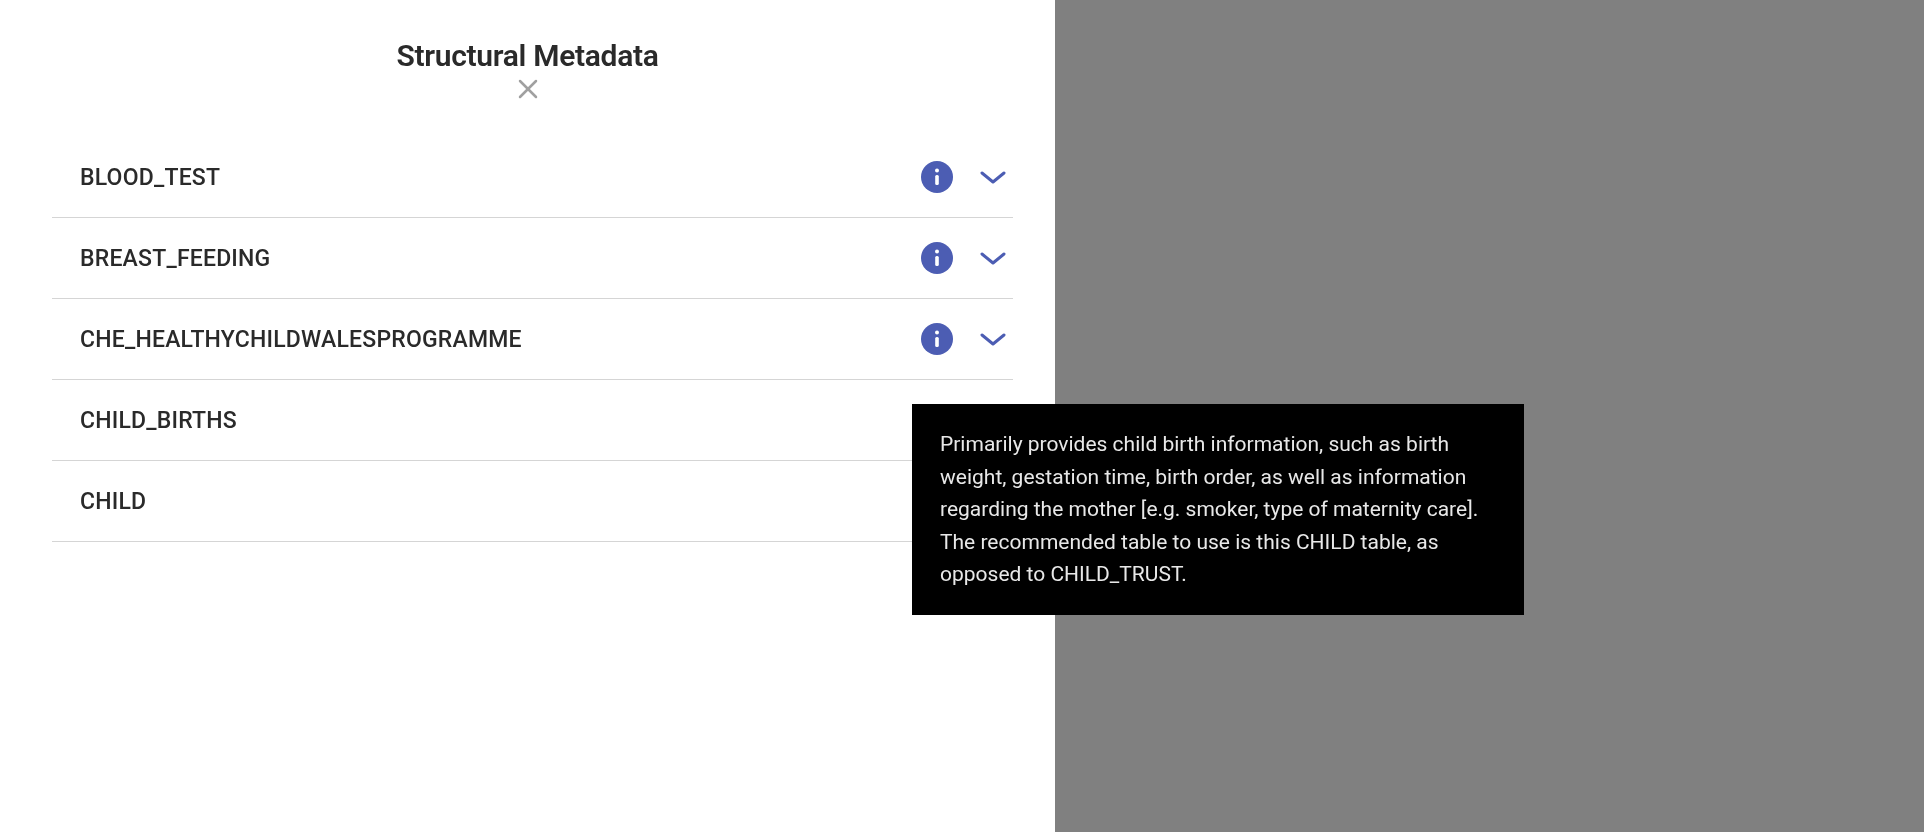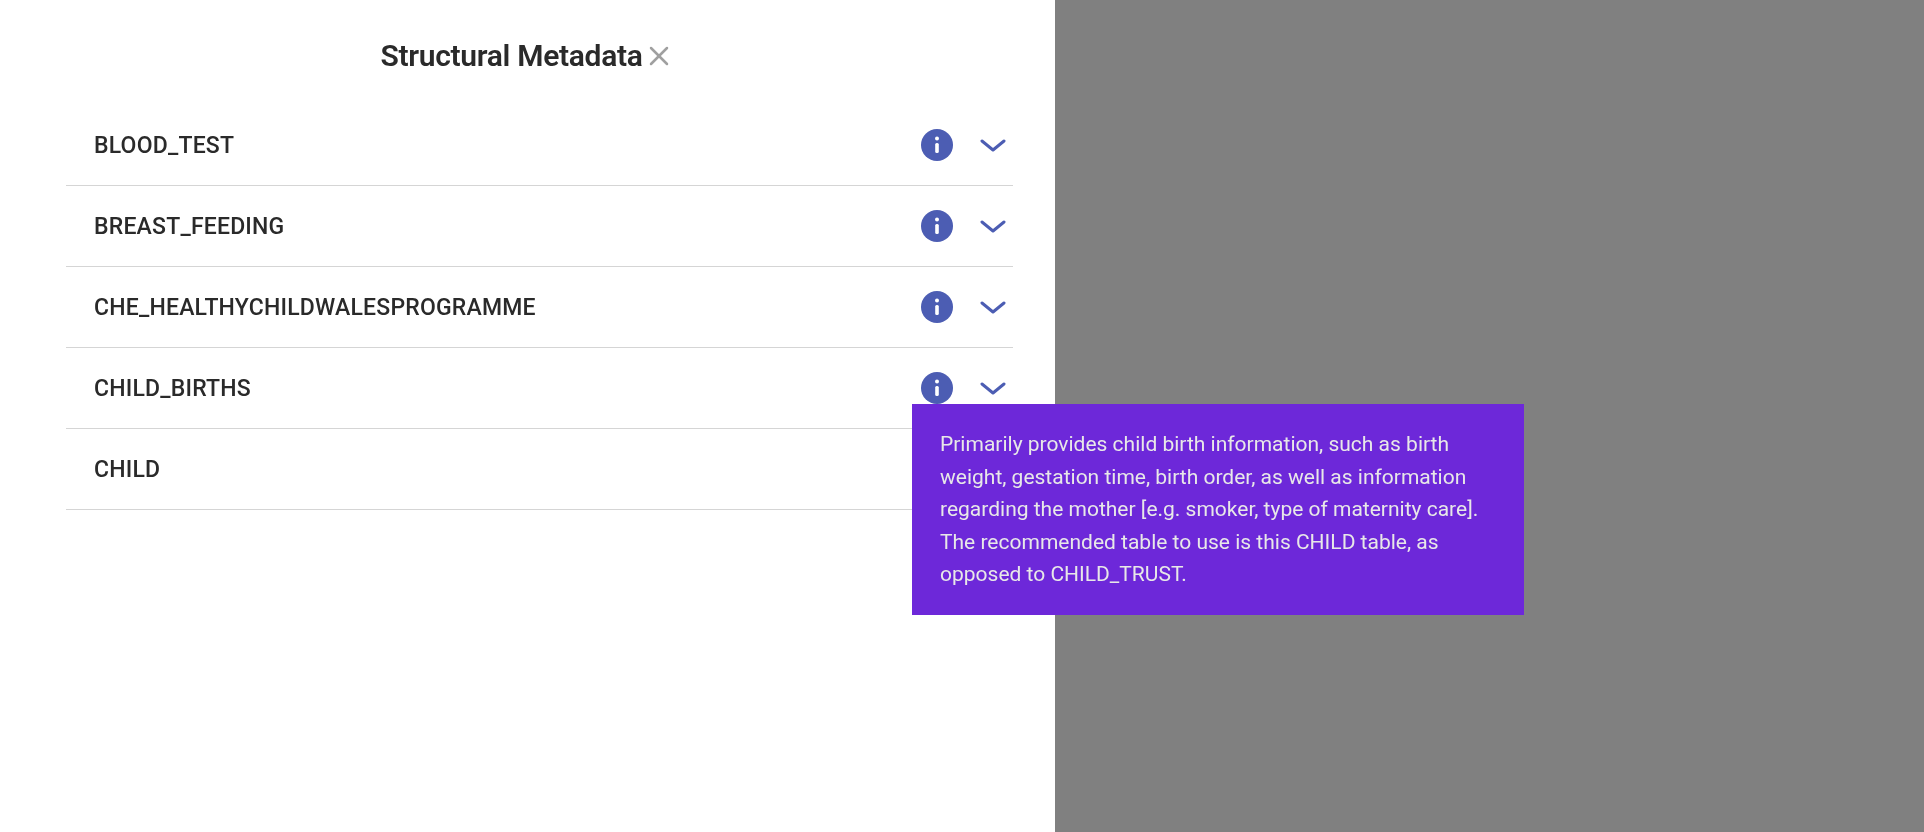--- a/index.html
+++ b/index.html
@@ -19,23 +19,24 @@
       position: absolute;
       left: 0;
       top: 0;
       width: 1055px;
       height: 832px;
       background: #ffffff;
       overflow: hidden;
     }
     .modal-header {
       display: flex;
-      justify-content: center;
+      justify-content: flex-end;
       align-items: center;
       padding: 38px 42px 20px 42px;
+      flex-direction: column;
     }
     .modal-title {
       font-size: 30px;
       font-weight: 600;
       color: #2a2a2a;
       letter-spacing: -0.3px;
     }
     .close-btn {
       width: 32px;
       height: 32px;
@@ -46,21 +47,21 @@
       align-items: center;
       justify-content: center;
       color: #a0a0a0;
       padding: 0;
     }
     .close-btn svg {
       width: 24px;
       height: 24px;
     }
     .list-container {
-      padding: 12px 42px 0 66px;
+      padding: 12px 42px 0 52px;
     }
     .list-row {
       display: flex;
       align-items: center;
       justify-content: space-between;
       padding: 24px 0;
       border-bottom: 1px solid #d5d5d5;
     }
     .row-label {
       font-size: 23px;
@@ -105,21 +106,21 @@
     }
     .chevron-btn svg {
       width: 26px;
       height: 16px;
     }
     .tooltip {
       position: absolute;
       left: 912px;
       top: 404px;
       width: 612px;
-      background: #6d28d9;
+      background: #000000;
       color: #e8e8e8;
       padding: 24px 28px;
       font-size: 21px;
       line-height: 1.55;
       font-weight: 400;
     }
     .right-strip {
       position: absolute;
       left: 1075px;
       top: 0;

